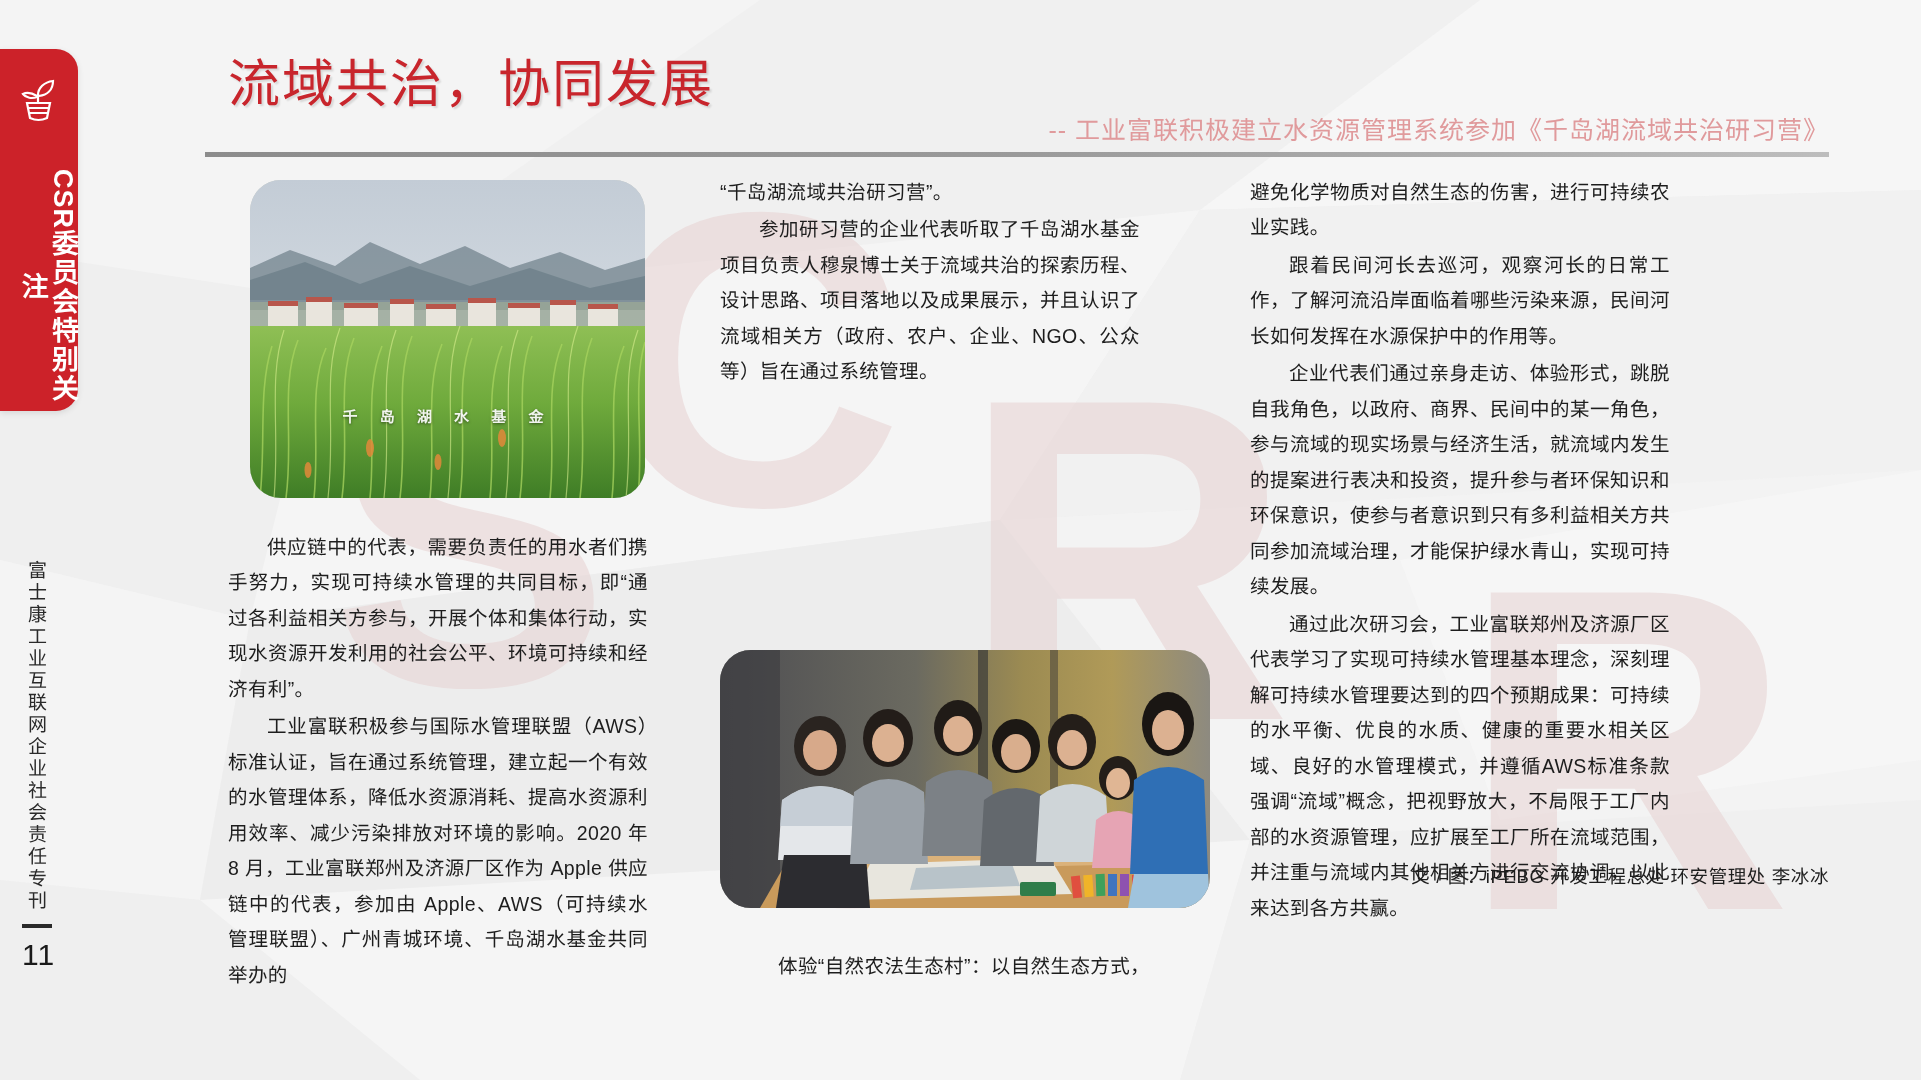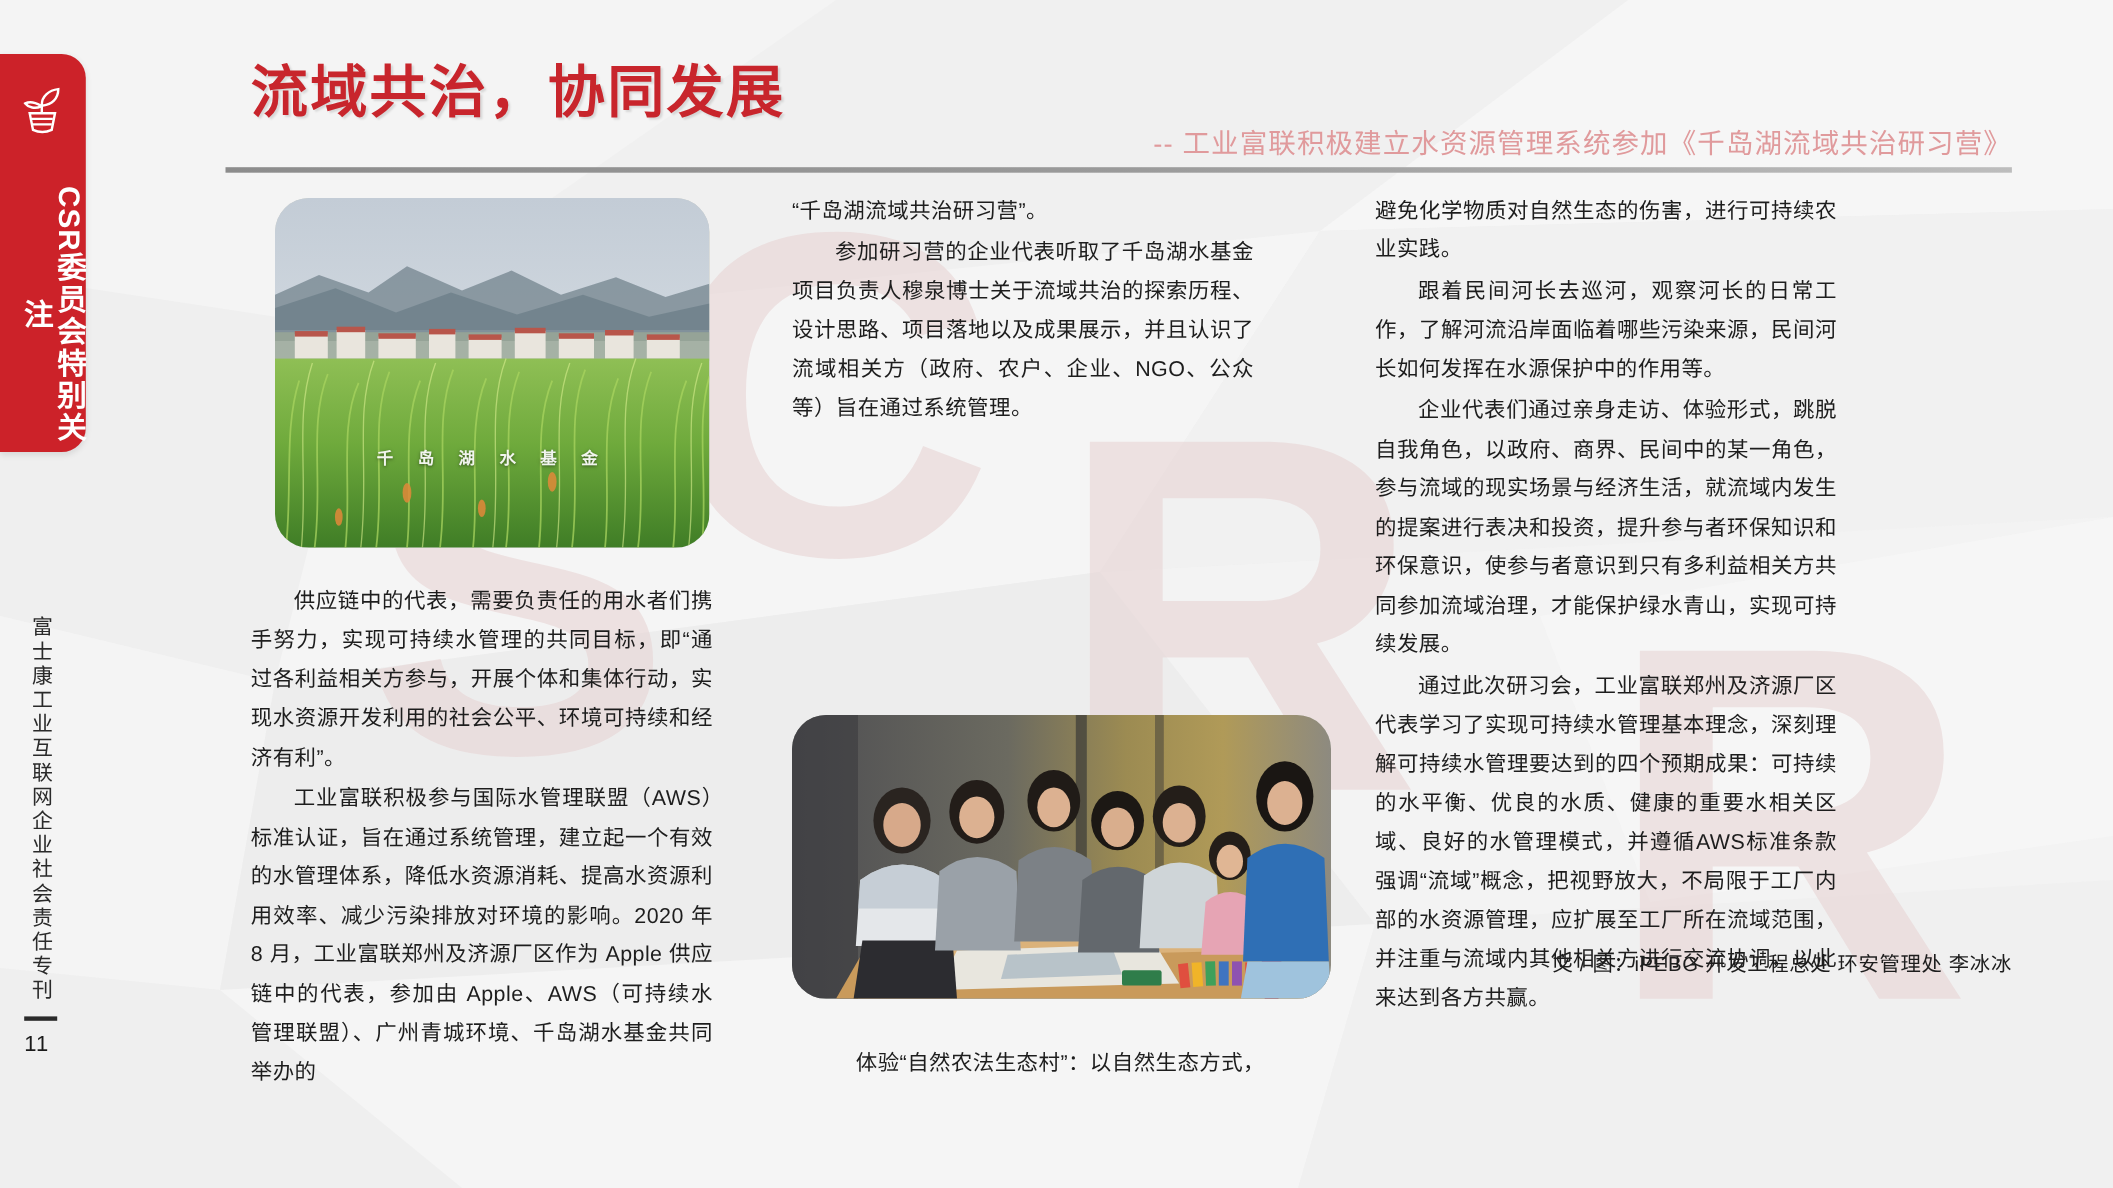--- a/index.html
+++ b/index.html
@@ -94,33 +94,33 @@
     position: absolute;
     left: 22px; top: 924px;
     width: 30px; height: 4px;
     background: #2a2a2a;
     z-index: 5;
   }
   .page-num {
     position: absolute;
     left: 22px; top: 938px;
     z-index: 5;
-    font-size: 20px;
+    font-size: 30px;
     color: #1a1a1a;
     letter-spacing: 1px;
   }
 
   
   .headline {
     position: absolute;
     left: 228px; top: 42px;
     z-index: 4;
     color: #c8252c;
     font-size: 52px;
-    font-weight: 700;
+    font-weight: 400;
     letter-spacing: 2px;
     text-shadow: 2px 2px 2px rgba(0,0,0,.12);
     white-space: nowrap;
   }
   .subhead {
     position: absolute;
     right: 92px; top: 110px;
     z-index: 4;
     color: #e09a9c;
     font-size: 25px;

